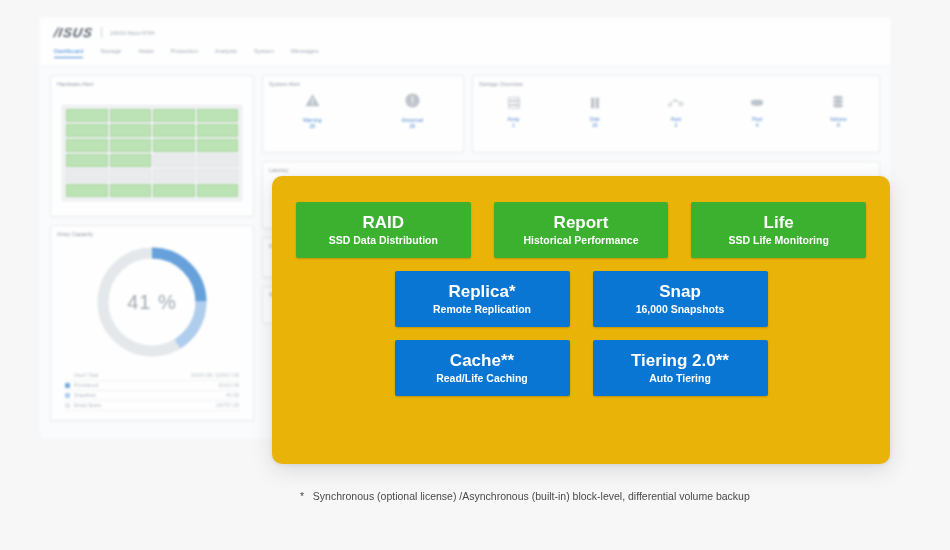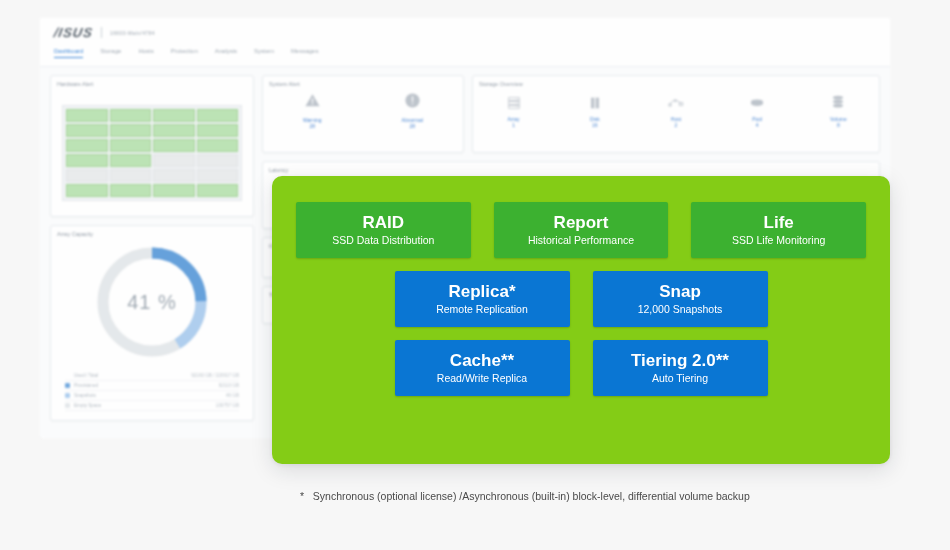--- a/index.html
+++ b/index.html
@@ -154,21 +154,21 @@
   .grid-row .tk { width: 26px; text-align: right; padding-right: 4px; }
   .grid-row .ln { flex: 1; border-top: 1px solid #eef1f4; height: 0; }
 
   
   .overlay {
     position: absolute;
     left: 272px;
     top: 176px;
     width: 618px;
     height: 288px;
-    background: #84cc16;
+    background: #eab308;
     border-radius: 10px;
     box-shadow: 0 6px 22px rgba(20,30,45,.13), 0 1px 4px rgba(20,30,45,.07);
   }
   .tile-grid {
     padding: 26px 24px 0 24px;
     display: flex;
     flex-direction: column;
     gap: 13px;
   }
   .tile-row { display: flex; gap: 23px; justify-content: center; }
@@ -177,21 +177,21 @@
     height: 56px;
     border-radius: 2px;
     display: flex;
     flex-direction: column;
     align-items: center;
     justify-content: center;
     color: #fff;
     box-shadow: 0 1px 2px rgba(0,0,0,.18);
   }
   .tile .t-title { font-size: 17px; font-weight: bold; line-height: 21px; }
-  .tile .t-sub   { font-size: 10.5px; font-weight: normal; line-height: 15px; }
+  .tile .t-sub   { font-size: 10.5px; font-weight: bold; line-height: 15px; }
   .tile.green { background: #3cb130; }
   .tile.blue  { background: #0a76d3; }
 
   .footnotes {
     position: absolute;
     left: 300px;
     top: 487px;
     font-size: 10.5px;
     color: #4a4a4a;
     line-height: 19px;
@@ -482,28 +482,28 @@
       </div>
     </div>
 
     <div class="tile-row">
       <div class="tile blue">
         <div class="t-title">Replica*</div>
         <div class="t-sub">Remote Replication</div>
       </div>
       <div class="tile blue">
         <div class="t-title">Snap</div>
-        <div class="t-sub">12,000 Snapshots</div>
+        <div class="t-sub">16,000 Snapshots</div>
       </div>
     </div>
 
     <div class="tile-row">
       <div class="tile blue">
         <div class="t-title">Cache**</div>
-        <div class="t-sub">Read/Write Replica</div>
+        <div class="t-sub">Read/Life Caching</div>
       </div>
       <div class="tile blue">
         <div class="t-title">Tiering 2.0**</div>
         <div class="t-sub">Auto Tiering</div>
       </div>
     </div>
 
   </div>
 </div>
 

